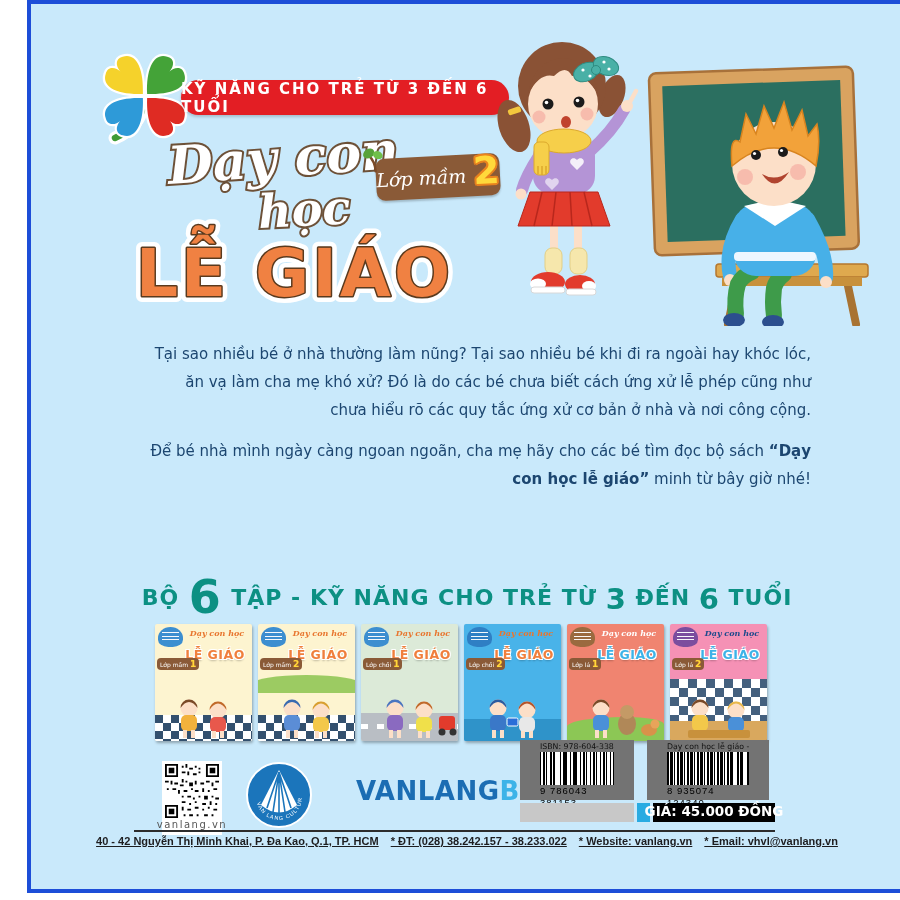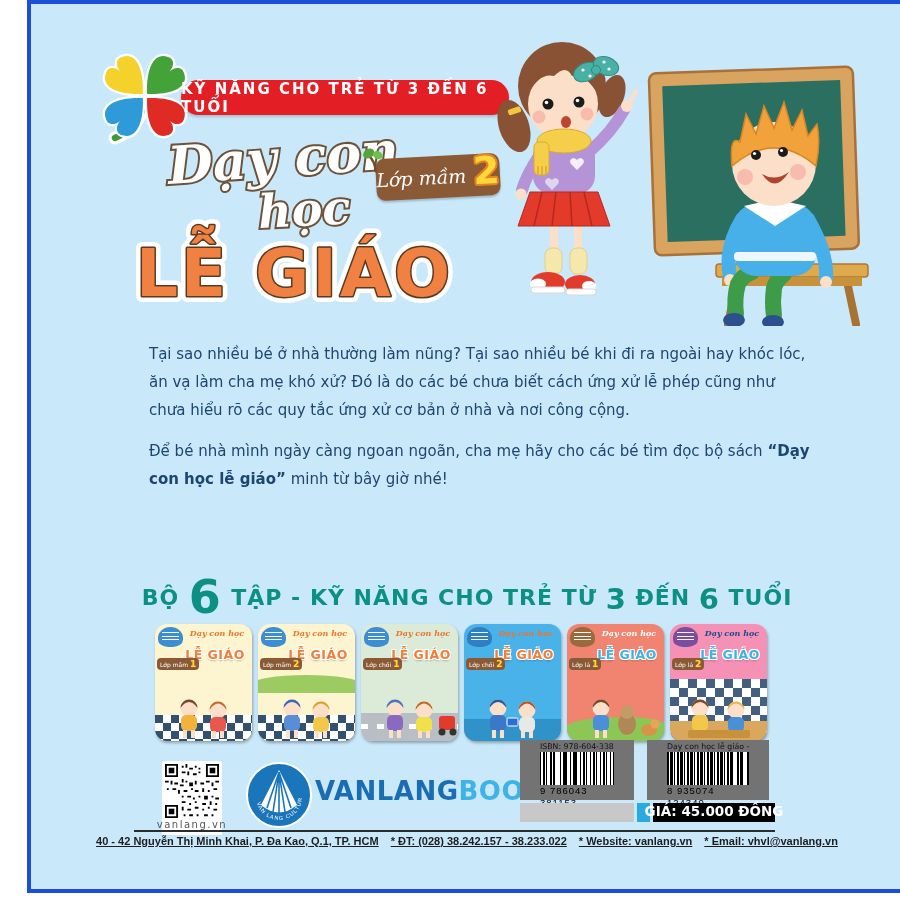--- a/index.html
+++ b/index.html
@@ -31,33 +31,33 @@
   .level-badge .num{color:#ffd93b;font-size:38px;font-weight:bold;line-height:1;margin-top:-8px;
       text-shadow:2px 0 0 #e8821e,-2px 0 0 #e8821e,0 2px 0 #e8821e,0 -2px 0 #e8821e,
                   1.5px 1.5px 0 #e8821e,-1.5px 1.5px 0 #e8821e,1.5px -1.5px 0 #e8821e,-1.5px -1.5px 0 #e8821e;}
   .sprout{position:absolute;left:-14px;top:-14px;width:30px;height:30px;}
 
   .illustration{position:absolute;left:453px;top:10px;width:400px;height:312px;}
 
   
   .intro{position:absolute;left:118px;top:336px;width:662px;color:#1c4670;
          font-size:15px;line-height:28px;}
-  .intro p{margin:0 0 13px 0;}
+  .intro p{margin:0 0 13px 0;text-align:right;}
   .intro b{font-weight:bold;}
 
   
   .series{position:absolute;left:0;right:0;top:570px;text-align:center;color:#0c9083;
           font-weight:bold;letter-spacing:1px;}
   .series .s-sm{font-size:22px;vertical-align:6px;}
   .series .s-big{font-size:46px;vertical-align:-2px;line-height:1;margin:0 3px;}
   .series .s-d{font-size:29px;vertical-align:2px;margin:0 2px;}
 
   
   .thumbs{position:absolute;left:124px;top:620px;display:flex;gap:6px;}
-  .thumb{position:relative;width:97px;height:117px;border-radius:12px;overflow:hidden;
+  .thumb{position:relative;width:97px;height:117px;border-radius:2px;overflow:hidden;
          box-shadow:1px 2px 3px rgba(0,0,0,.3);}
   .t-cloud{position:absolute;left:3px;top:3px;width:25px;height:20px;
            border-radius:55% 55% 45% 45%/60% 60% 40% 40%;}
   .t-cloud::after{content:"";position:absolute;left:4px;top:5px;width:17px;height:10px;
            background:repeating-linear-gradient(180deg,rgba(255,255,255,.95) 0 1px,transparent 1px 3.5px);}
   .t-top{position:absolute;top:5px;right:4px;width:62px;text-align:center;
          font-family:"DejaVu Serif",serif;font-style:italic;font-weight:bold;font-size:8px;line-height:8px;}
   .t-main{position:absolute;top:23px;right:1px;width:72px;text-align:center;
           font-weight:bold;font-size:12.5px;letter-spacing:.5px;
           text-shadow:-1px -1px 0 #fff,1px -1px 0 #fff,-1px 1px 0 #fff,1px 1px 0 #fff,0 2px 2px rgba(0,0,0,.25);}
@@ -82,21 +82,21 @@
       background-size:18px 18px;}
   .scene-checker-wall .t-floor{height:20px;background:#d9a85e;}
 
   
   .qr{position:absolute;left:131px;top:757px;width:60px;height:74px;background:#fff;
       display:flex;flex-direction:column;align-items:center;padding-top:3px;box-sizing:border-box;}
   .qr-label{font-size:10px;letter-spacing:1.5px;color:#555;margin-top:1px;}
   .vl-logo{position:absolute;left:214px;top:757px;width:68px;height:68px;}
   .brand{position:absolute;left:284px;top:774px;}
   .brand-line{font-size:26px;font-weight:bold;letter-spacing:.5px;line-height:1;}
-  .brand-line .b1{color:#1b6db3;}
+  .brand-line .b1{color:#1b6db3;margin-left:41px;}
   .brand-line .b2{color:#3db3e8;}
   .brand-line sup{font-size:9px;color:#3db3e8;}
   .slogan{font-size:11px;letter-spacing:4.5px;color:#9a9a9a;margin-top:4px;padding-left:10px;font-weight:bold;}
 
   .bcbox{position:absolute;top:736px;background:#737373;box-sizing:border-box;padding:2px 20px 1px;}
   .bc1{left:489px;width:114px;height:60px;}
   .bc2{left:616px;width:122px;height:60px;}
   .bc-label{font-size:7.8px;color:#111;text-align:center;white-space:nowrap;overflow:hidden;}
   .bc-bars{height:33px;margin-top:1px;
       background:repeating-linear-gradient(90deg,#000 0 1.5px,#fff 1.5px 3px,#000 3px 5.5px,#fff 5.5px 6.5px,#000 6.5px 7.5px,#fff 7.5px 10px);}

